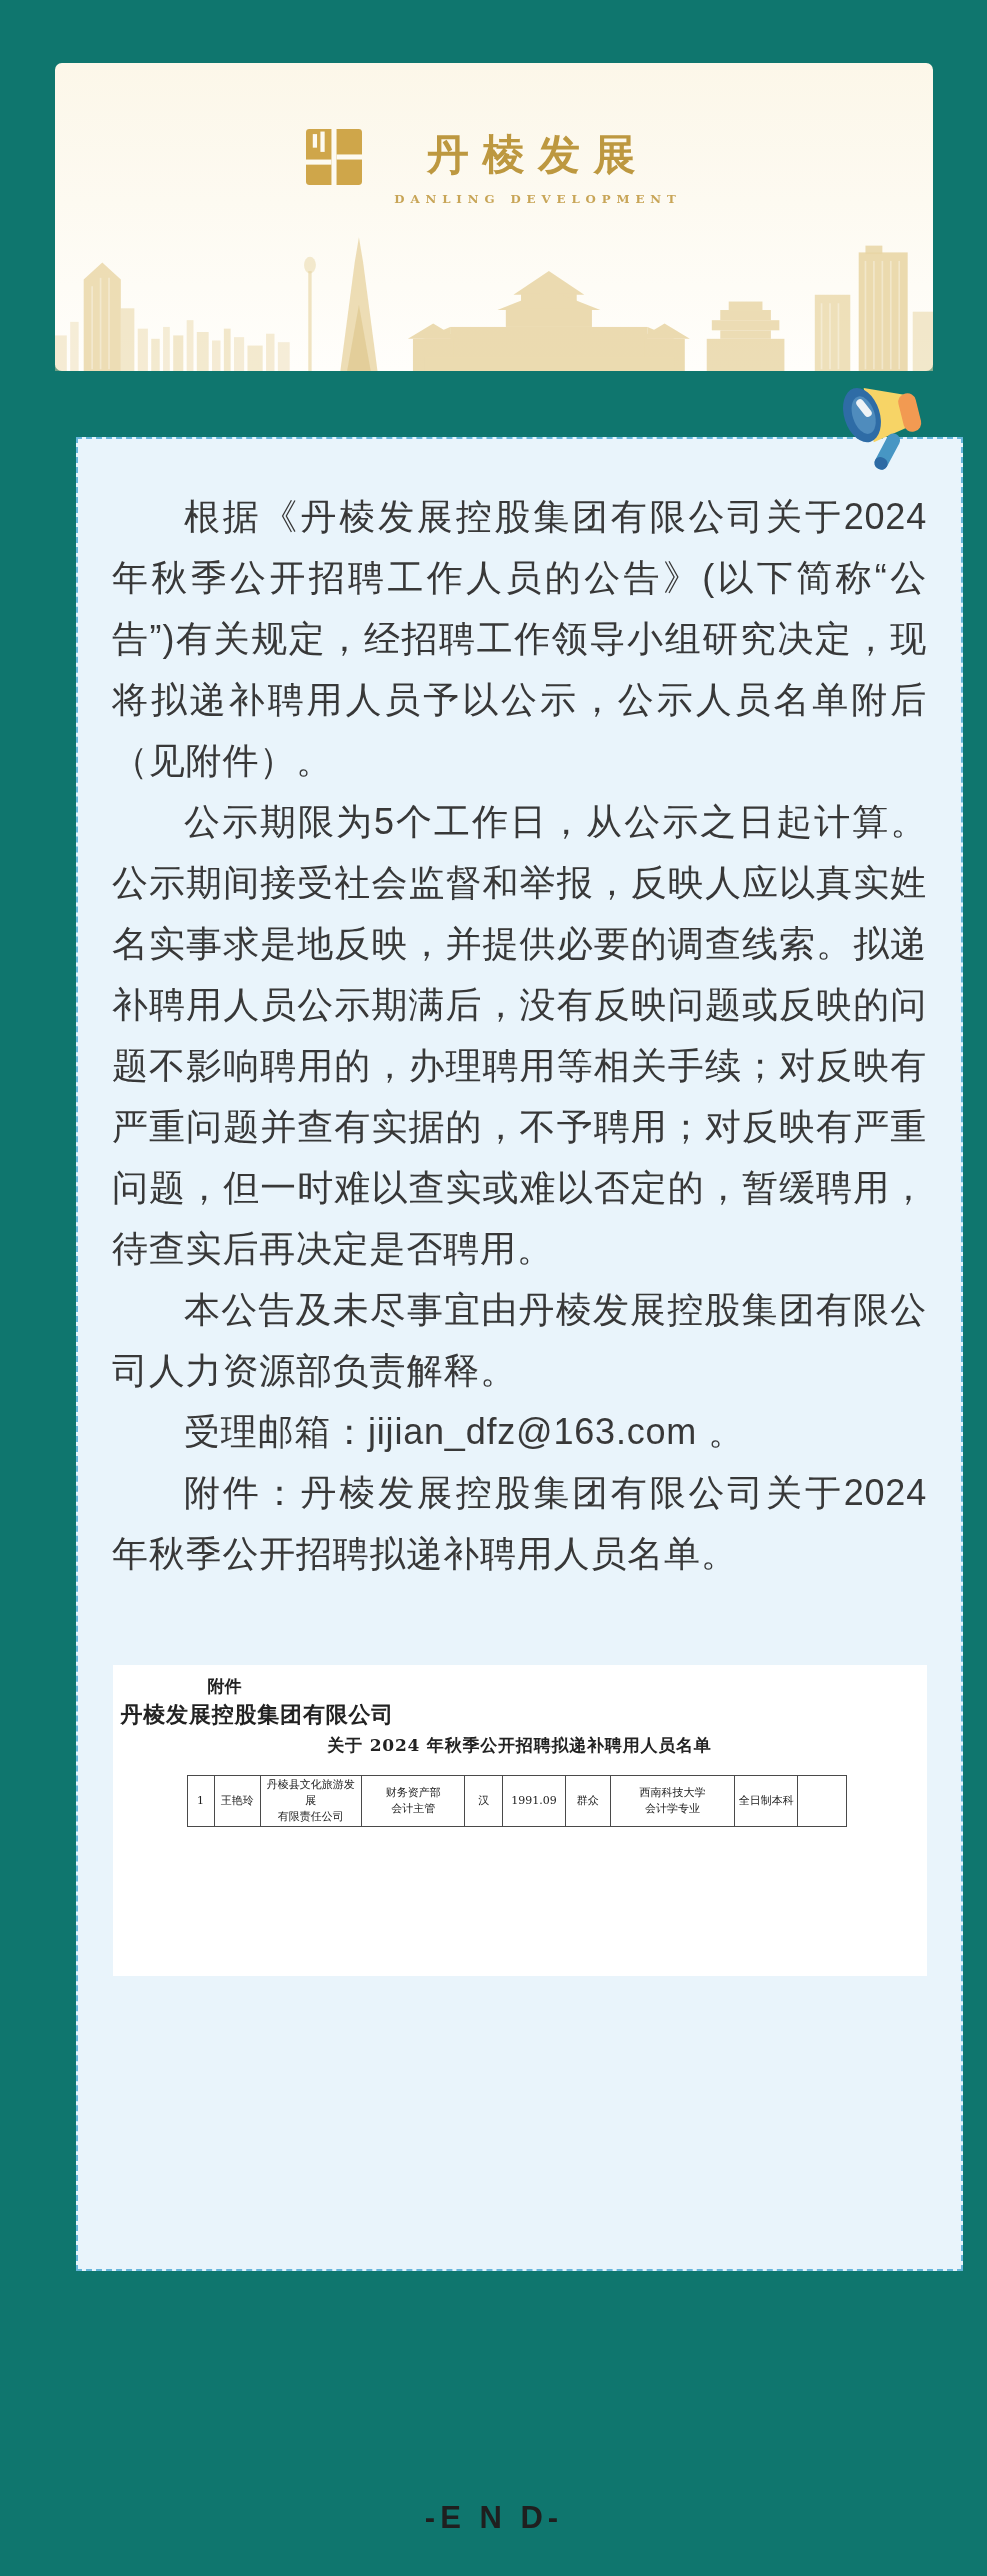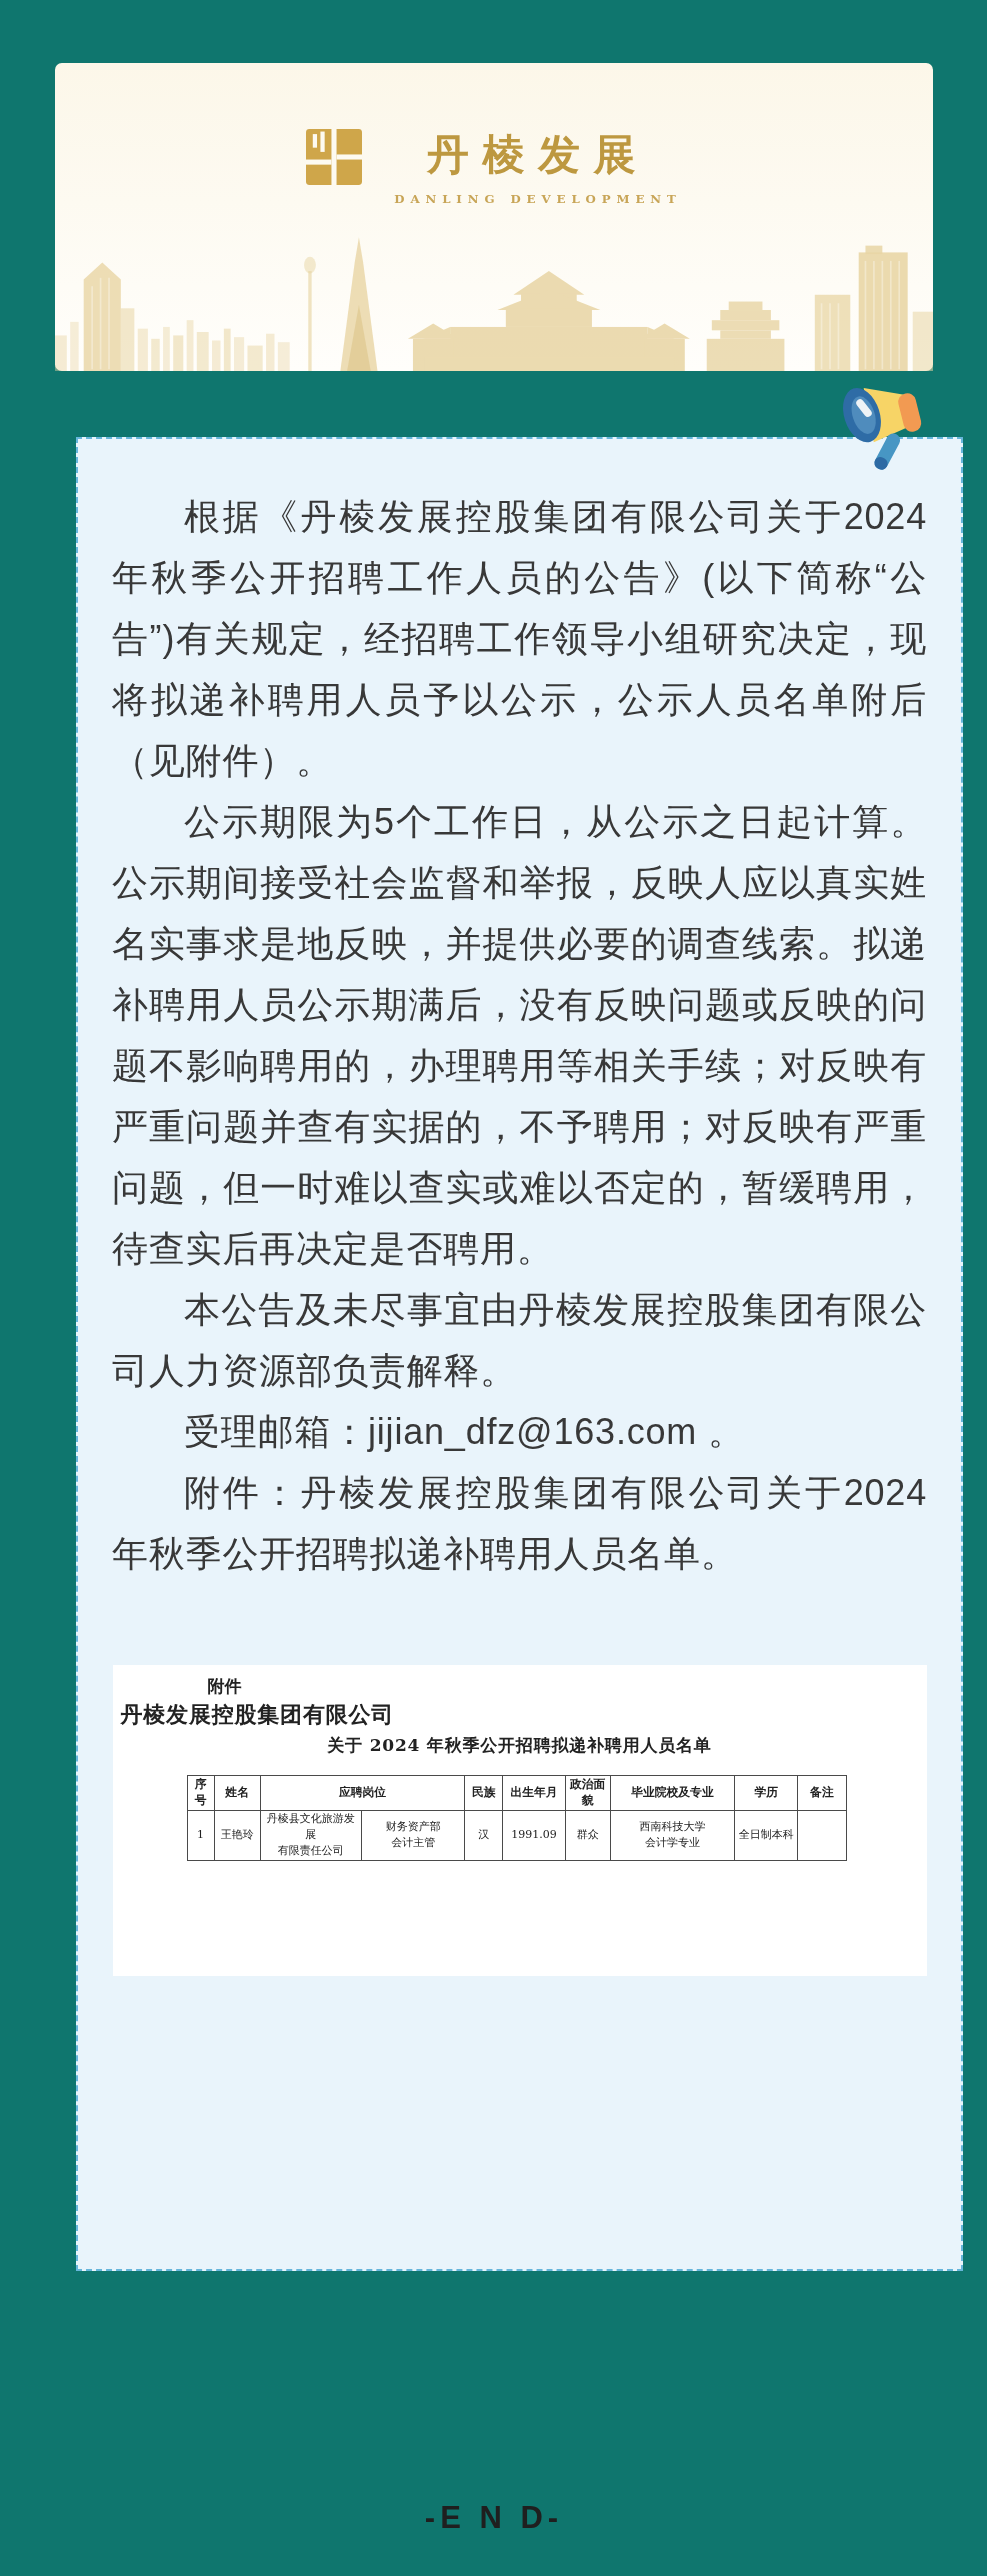--- a/index.html
+++ b/index.html
@@ -185,31 +185,20 @@
           <col style="width:101px">
             <col style="width:103px">
           <col style="width:38px">
             <col style="width:62px">
           <col style="width:45px">
             <col style="width:124px">
           <col style="width:63px">
             <col style="width:48px">
         </colgroup>
         <tbody>
-            <tr>
-          <th>序号</th>
-          <th>姓名</th>
-          <th colspan="2">应聘岗位</th>
-          <th>民族</th>
-          <th>出生年月</th>
-          <th>政治面貌</th>
-          <th>毕业院校及专业</th>
-          <th>学历</th>
-          <th>备注</th>
-        </tr>
         <tr>
           <td>1</td>
           <td>王艳玲</td>
           <td>
             <div>丹棱县文化旅游发展</div>
             <div>有限责任公司</div>
           </td>
           <td>
             <div>财务资产部</div>
             <div>会计主管</div>

